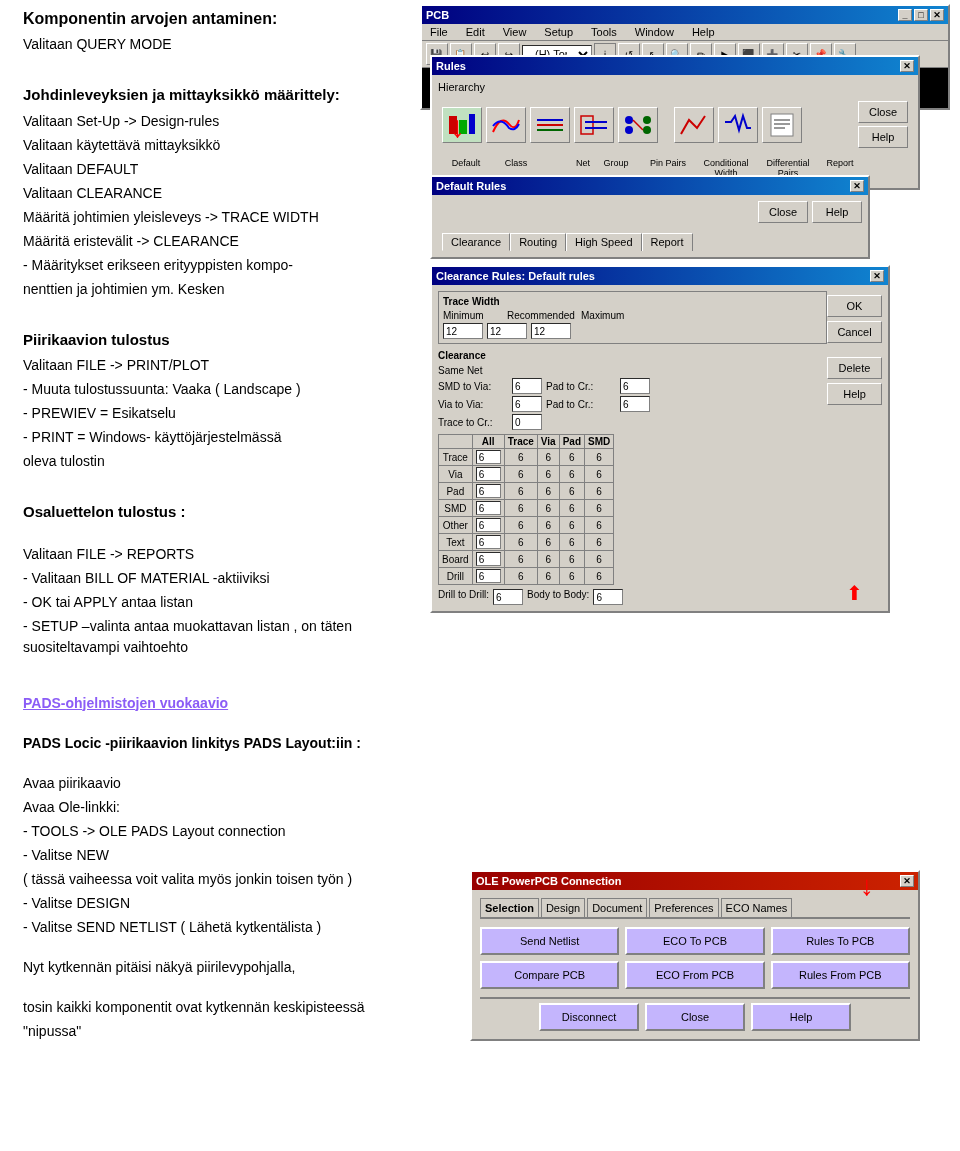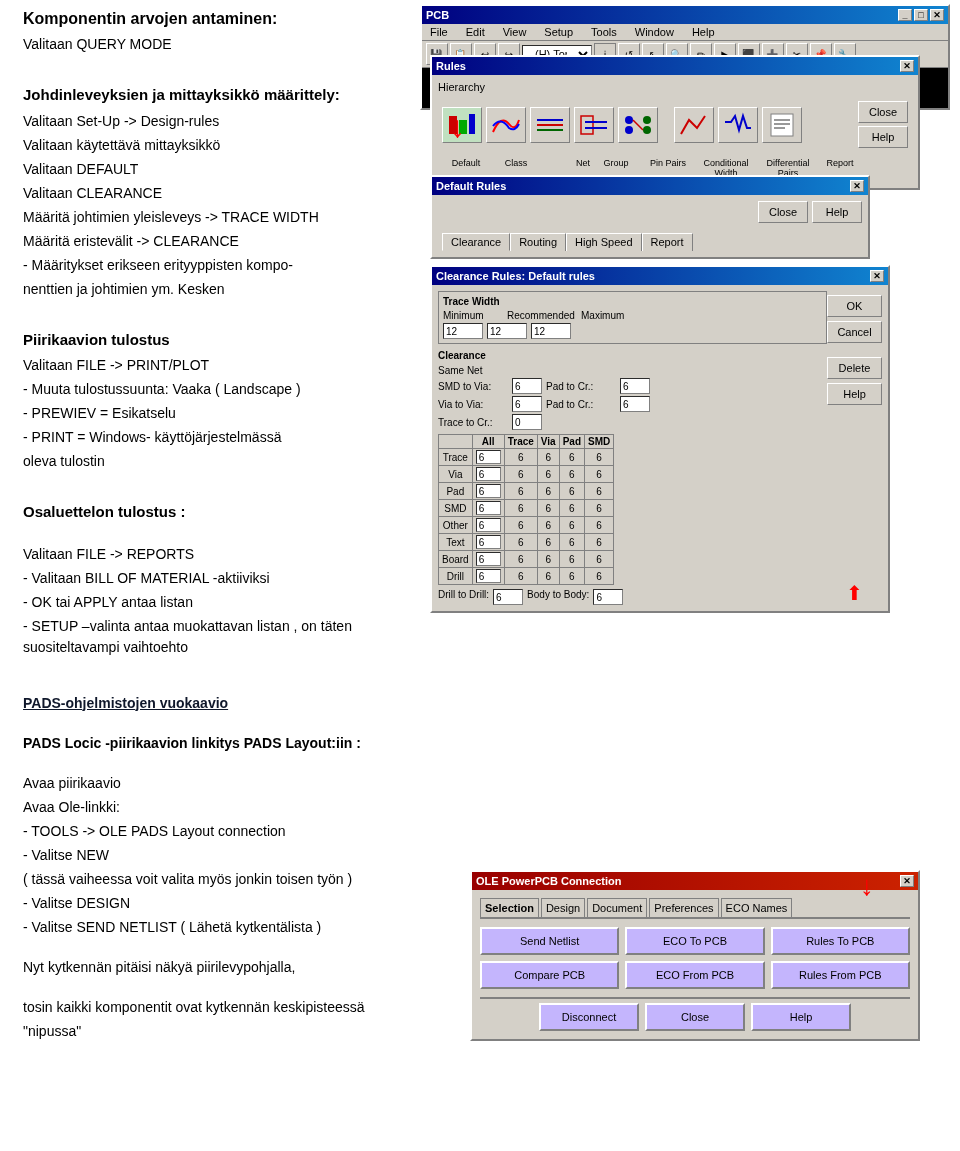--- a/index.html
+++ b/index.html
@@ -34,21 +34,21 @@
     }
 
     .left-column .section-title {
       font-size: 15px;
       font-weight: bold;
       margin-top: 10px;
       margin-bottom: 4px;
     }
 
     .left-column a {
-      color: #0f172a;
+      color: #8b5cf6;
       text-decoration: underline;
     }
 
     
     .right-area {
       position: absolute;
       left: 420px;
       top: 0;
       width: 540px;
     }

